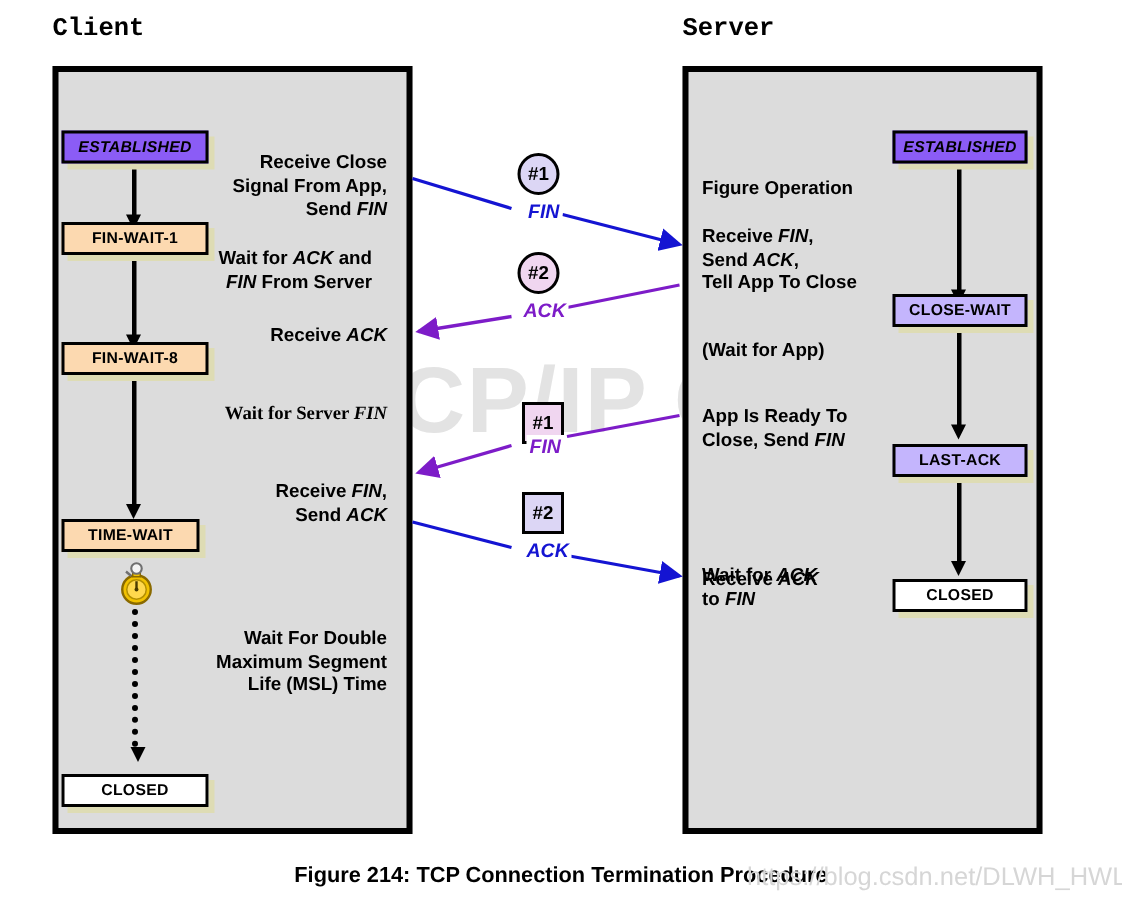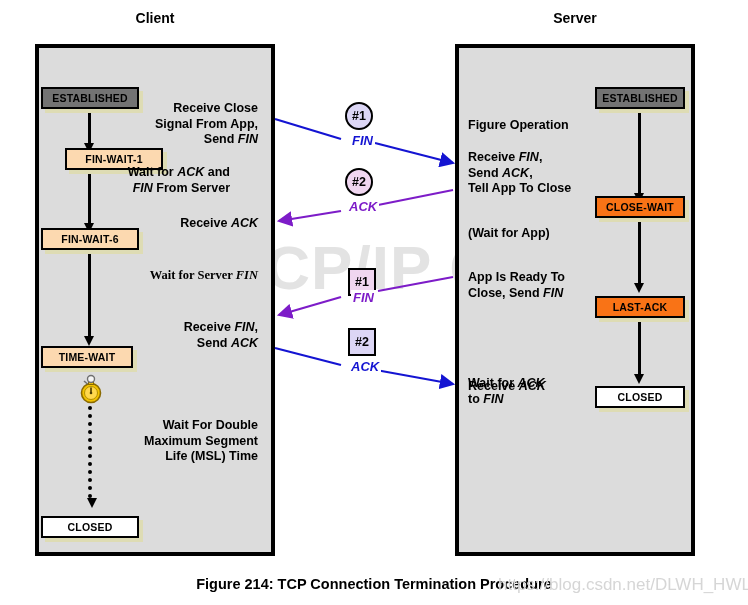--- a/index.html
+++ b/index.html
@@ -41,25 +41,26 @@
     color: #d6d6d6;
     white-space: nowrap;
     z-index: 9;
     pointer-events: none;
   }
 
   
   .col-heading {
     position: absolute;
     top: 10px;
-    font-size: 14px;
-    font-weight: bold;
-    color: #000;
-    text-align: center;
+    font-size: 17px;
+    font-weight: bold;
+    color: #000;
+    text-align: left;
     z-index: 5;
+    font-family: Liberation Mono, monospace;
   }
   #client-heading { left: 35px; width: 240px; }
   #server-heading { left: 455px; width: 240px; }
 
   
   .panel {
     position: absolute;
     background: #dcdcdc;
     border: 4px solid #000000;
     box-sizing: border-box;
@@ -87,23 +88,23 @@
     align-items: center;
     justify-content: center;
     font-size: 10.5px;
     font-weight: bold;
     color: #000;
     letter-spacing: 0.2px;
     box-shadow: 4px 4px 0 0 #dedcb4;
     z-index: 4;
     white-space: nowrap;
   }
-  .fill-established { background: #737373; }
+  .fill-established { background: #8b5cf6; font-style: italic; }
   .fill-wait        { background: #fcd9b0; }
-  .fill-closewait   { background: #f97316; }
+  .fill-closewait   { background: #c4b5fd; }
   .fill-closed      { background: #ffffff; }
 
   
   .v-arrow {
     position: absolute;
     width: 2.5px;
     background: #000;
     z-index: 3;
   }
   .v-arrow::after {
@@ -222,24 +223,24 @@
   <div class="col-heading" id="client-heading">Client</div>
   <div class="col-heading" id="server-heading">Server</div>
 
   <div class="panel" id="client-panel"></div>
 
   <div class="panel-title" style="left:49px; top:58px;">Client State</div>
 
   <div class="state-box fill-established" style="left:41px; top:87px; width:98px;">ESTABLISHED</div>
   <div class="v-arrow" style="left:88px; top:112px; height:32px;"></div>
 
-  <div class="state-box fill-wait" style="left:41px; top:148px; width:98px;margin-left:24px;">FIN-WAIT-1</div>
+  <div class="state-box fill-wait" style="left:41px; top:148px; width:98px;">FIN-WAIT-1</div>
   <div class="v-arrow" style="left:88px; top:173px; height:51px;"></div>
 
-  <div class="state-box fill-wait" style="left:41px; top:228px; width:98px;">FIN-WAIT-6</div>
+  <div class="state-box fill-wait" style="left:41px; top:228px; width:98px;">FIN-WAIT-8</div>
   <div class="v-arrow" style="left:88px; top:253px; height:84px;"></div>
 
   <div class="state-box fill-wait" style="left:41px; top:346px; width:92px;">TIME-WAIT</div>
 
   <div class="stopwatch" style="left:77px; top:374px;">
     <svg viewBox="0 0 26 30" width="26" height="30">
       <circle cx="14" cy="19" r="9.5" fill="#f2c200" stroke="#8a6a00" stroke-width="1.6"></circle>
       <circle cx="14" cy="19" r="6.5" fill="#ffd84d" stroke="#b38f00" stroke-width="1"></circle>
       <rect x="11.5" y="6.5" width="5" height="4" fill="#f2c200" stroke="#8a6a00" stroke-width="1"></rect>
       <circle cx="14" cy="5" r="3.5" fill="#f5f5f5" stroke="#707070" stroke-width="1.4"></circle>
@@ -247,21 +248,21 @@
       <line x1="14" y1="19" x2="14" y2="13.5" stroke="#4a3a00" stroke-width="1.6"></line>
       <circle cx="14" cy="19" r="1.3" fill="#4a3a00"></circle>
     </svg>
   </div>
 
   <div class="v-dotted" style="left:88px; top:406px; height:92px;"></div>
 
   <div class="state-box fill-closed" style="left:41px; top:516px; width:98px;">CLOSED</div>
 
   <div class="note right" style="right:490px; top:101px;">Receive Close<br>Signal From App,<br>Send <i>FIN</i></div>
-  <div class="note right" style="right:518px; top:165px;">Wait for <i>ACK</i> and<br><i>FIN</i> From Server</div>
+  <div class="note right" style="right:500px; top:165px;">Wait for <i>ACK</i> and<br><i>FIN</i> From Server</div>
   <div class="note right" style="right:490px; top:216px;">Receive <i>ACK</i></div>
   <div class="note right" style="right:490px; top:268px;font-family:Liberation Serif, serif;">Wait for Server <i>FIN</i></div>
   <div class="note right" style="right:490px; top:320px;">Receive <i>FIN</i>,<br>Send <i>ACK</i></div>
   <div class="note right" style="right:490px; top:418px;">Wait For Double<br>Maximum Segment<br>Life (MSL) Time</div>
 
   <div class="panel" id="server-panel"></div>
 
   <div class="panel-title" style="left:596px; top:58px;">Server State</div>
 
   <div class="state-box fill-established" style="left:595px; top:87px; width:90px;">ESTABLISHED</div>

